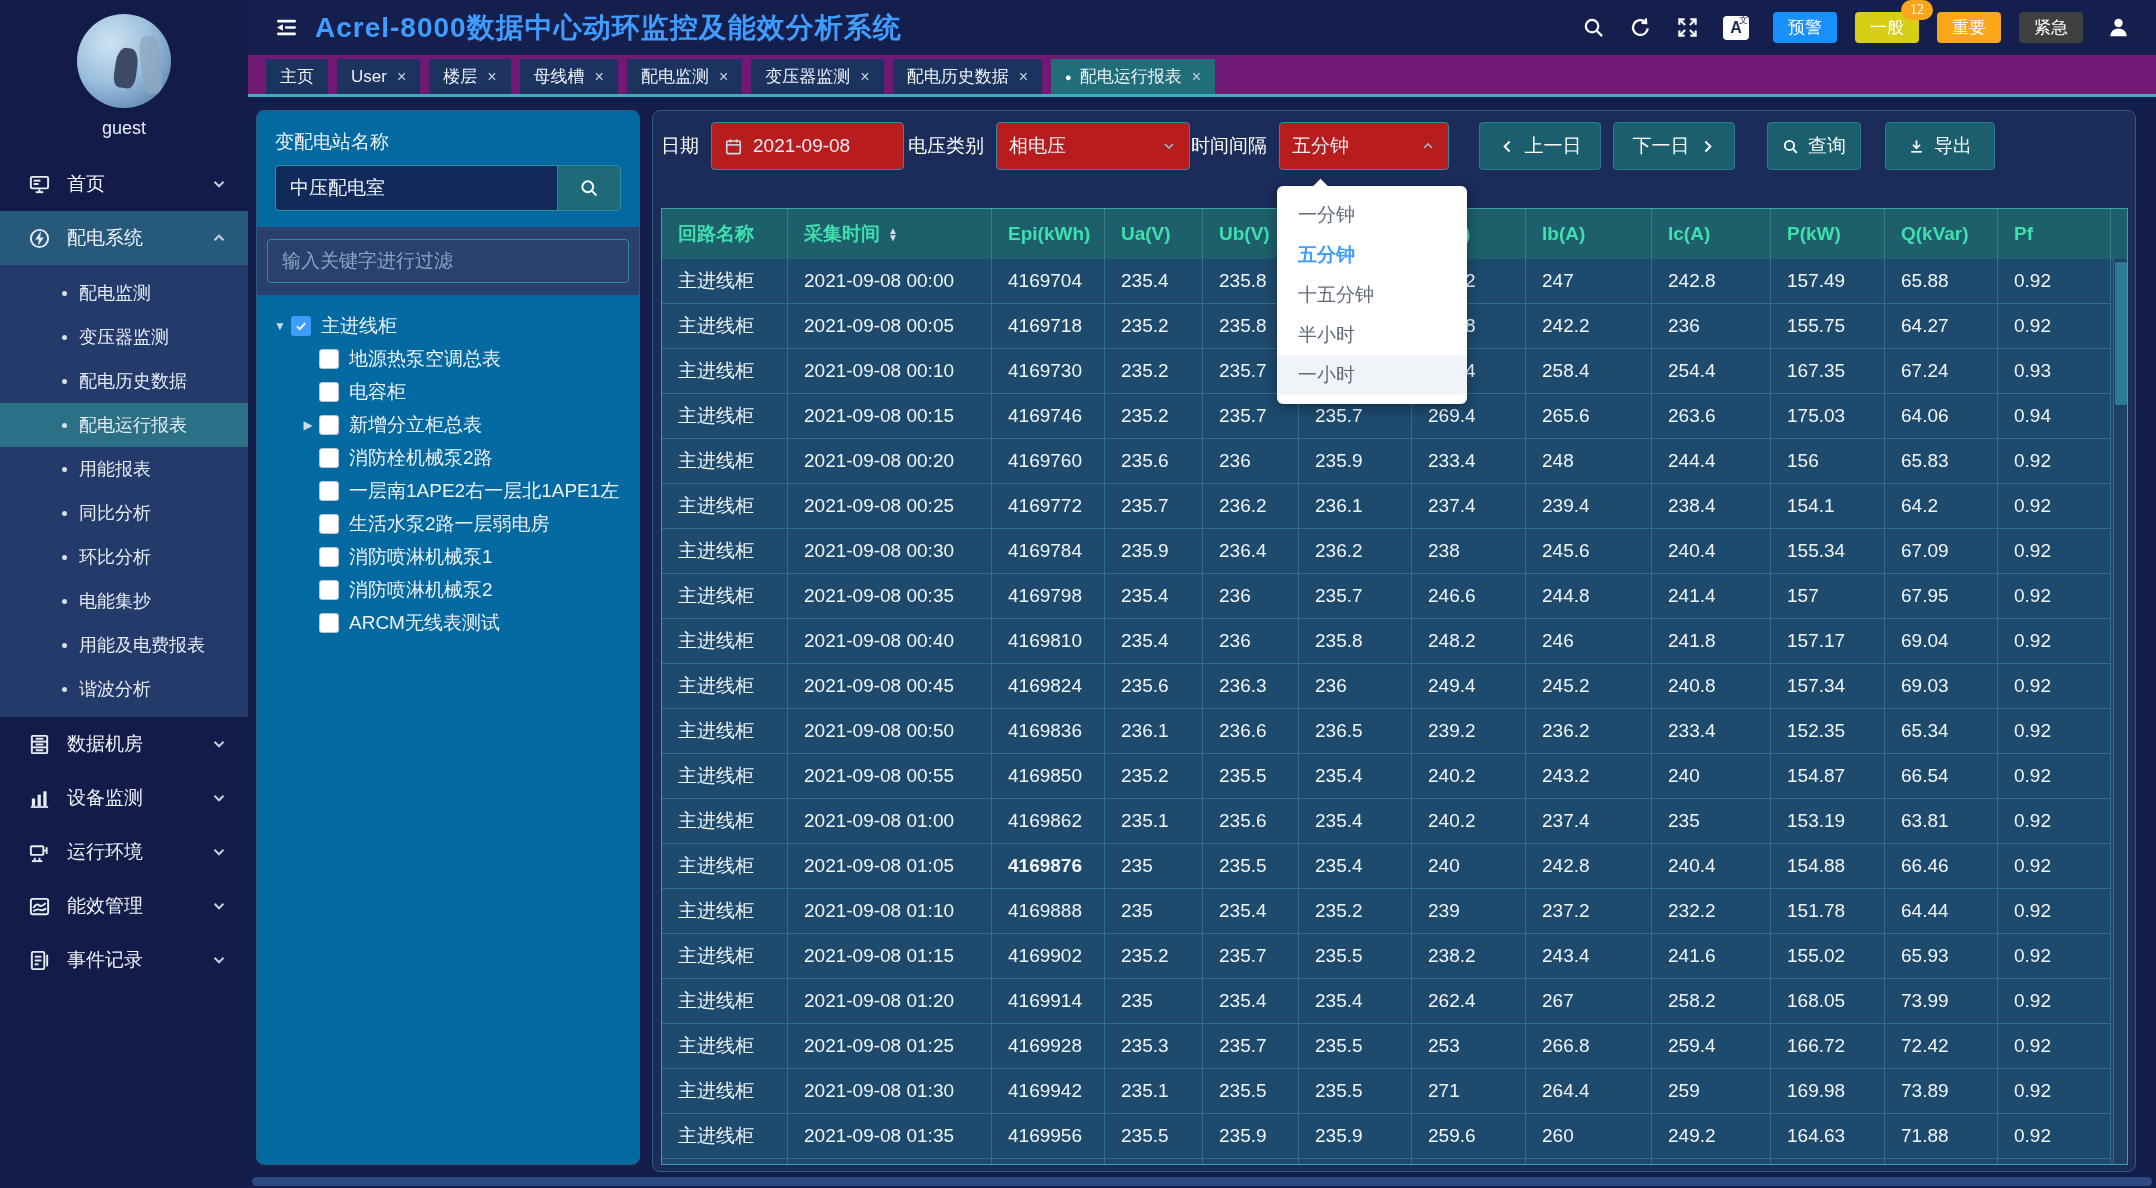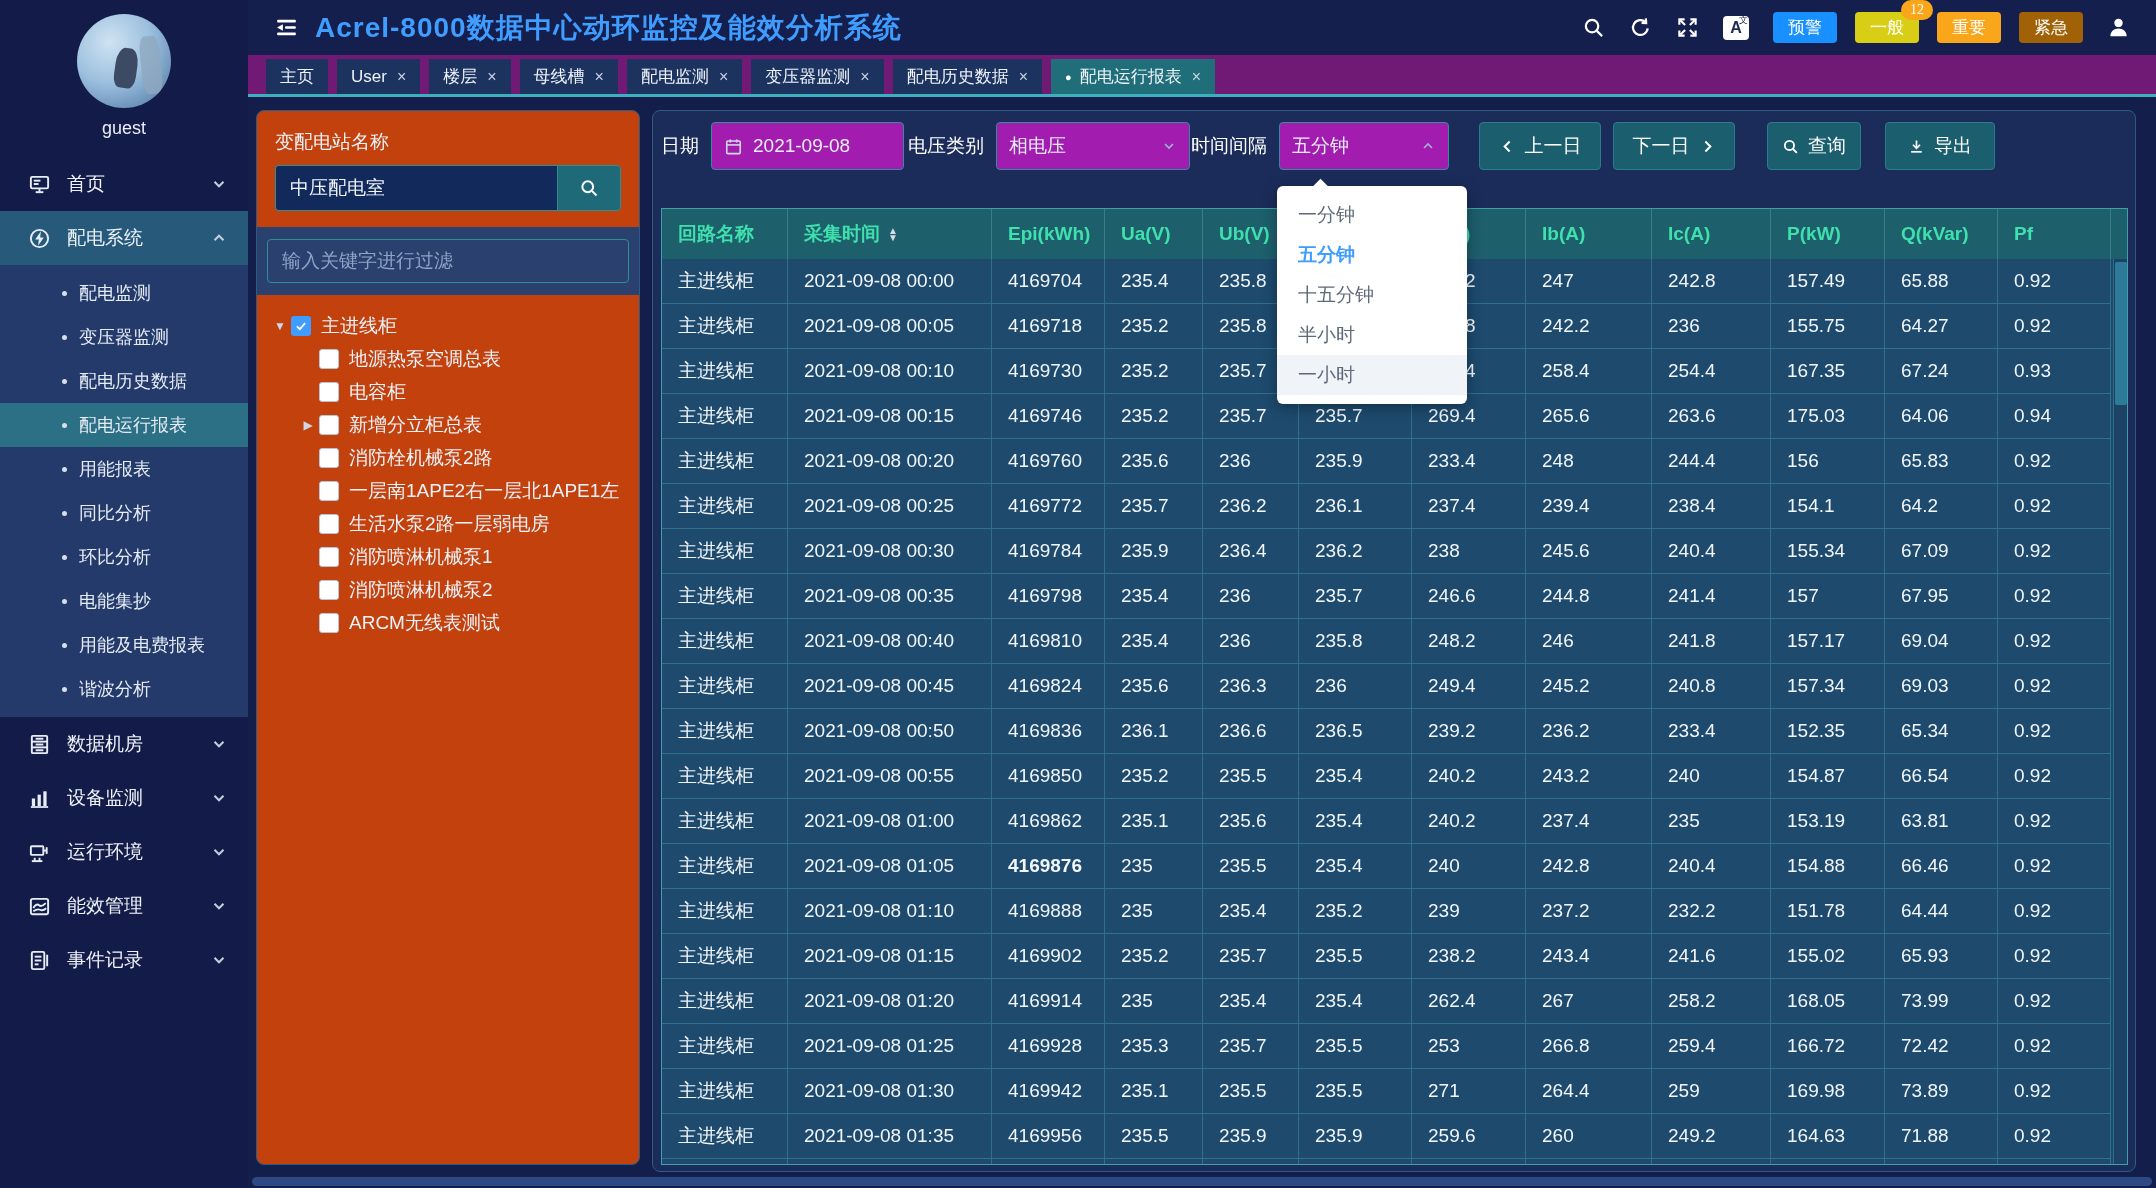--- a/index.html
+++ b/index.html
@@ -59,21 +59,21 @@
   .tab .tab-dot { font-size:11px; margin-right:8px; color:#ffffff; }
   .tab .tab-close { margin-left:10px; font-size:16px; color:#c9d3e4; cursor:pointer; }
   .tab.active { background:#1f6e79; }
   .tab-underline { position:absolute; left:0; bottom:0; width:100%; height:3px; background:#3bb0bd; }
 
   
   .content { position:absolute; left:248px; top:97px; width:1908px; height:1091px; background:#141e4b; }
 
   
   .tree-panel { position:absolute; left:8px; top:13px; width:384px; height:1055px;
-    background:#c2410c; border:1px solid #2b5d84; border-radius:8px; overflow:hidden; }
+    background:#0369a1; border:1px solid #2b5d84; border-radius:8px; overflow:hidden; }
   .tp-label { margin:18px 0 10px 18px; font-size:19px; color:#eef3fa; }
   .station-row { display:flex; margin:0 18px; height:46px; }
   .station-input { flex:1; background:#12295b; border:1px solid #2c8f96; border-right:none;
     border-radius:4px 0 0 4px; color:#f0f5fb; font-size:19px; padding:0 14px; outline:none;
     font-family:"Liberation Sans","DejaVu Sans",sans-serif; }
   .station-search-btn { width:64px; background:#1e6a78; border:1px solid #2c8f96; border-radius:0 4px 4px 0;
     display:flex; align-items:center; justify-content:center; cursor:pointer; }
   .station-search-btn .ico { width:20px; height:20px; color:#fff; }
   .filter-band { margin-top:16px; background:#2a4170; padding:12px 10px; }
   .filter-input { width:100%; height:44px; background:transparent; border:1px solid #2c8f96; border-radius:4px;
@@ -92,21 +92,21 @@
 
   
   .main-panel { position:absolute; left:404px; top:13px; width:1484px; height:1062px;
     background:#1b2c5a; border:1px solid #2b5d84; border-radius:8px; }
   .toolbar { position:absolute; left:0; top:0; width:100%; height:90px; }
   .tgroup { position:absolute; top:11px; height:48px; display:flex; align-items:center; }
   .tgroup .tlabel { font-size:19px; color:#ffffff; margin-right:12px; white-space:nowrap; }
   .grp-date { left:8px; }
   .grp-voltage { left:255px; }
   .grp-interval { left:538px; }
-  .field { height:48px; background:#a21caf; border:1px solid #2e8e9b; border-radius:4px;
+  .field { height:48px; background:#b91c1c; border:1px solid #2e8e9b; border-radius:4px;
     display:flex; align-items:center; padding:0 12px; color:#e9eff7; font-size:19px; cursor:pointer; }
   .field .cal-ico { width:19px; height:19px; color:#cfd9e6; margin-right:10px; }
   .field .chev { width:16px; height:16px; color:#9fb3c8; margin-left:auto; }
   .fld-date { width:193px; }
   .fld-voltage { width:194px; }
   .fld-interval { width:170px; }
   .toolbar-buttons { position:absolute; left:826px; top:11px; display:flex; align-items:center; }
   .tb-btn { height:48px; background:#1b5f6f; border:1px solid #2b7b8a; border-radius:4px; color:#fff;
     font-size:19px; display:flex; align-items:center; justify-content:center; gap:9px; cursor:pointer;
     font-family:"Liberation Sans","DejaVu Sans",sans-serif; }
@@ -346,21 +346,21 @@
           <line x1="19.5" y1="4.5" x2="14.5" y2="9.5"></line>
           <line x1="4.5" y1="19.5" x2="9.5" y2="14.5"></line>
           <line x1="19.5" y1="19.5" x2="14.5" y2="14.5"></line>
         </svg>
     </span>
     <span class="translate-box">A<span class="zh">文</span></span>
     <div class="alarm-buttons">
         <button class="alarm-btn" style="background: rgb(24, 144, 255);">预警</button>
         <button class="alarm-btn" style="background: rgb(217, 206, 22);">一般<span class="alarm-badge">12</span></button>
         <button class="alarm-btn" style="background: rgb(249, 166, 26);">重要</button>
-        <button class="alarm-btn" style="background: #a16207;">紧急</button>
+        <button class="alarm-btn" style="background: #404040;">紧急</button>
       </div>
     <span class="ico top-ico">
       <svg viewBox="0 0 24 24" fill="currentColor">
           <circle cx="12" cy="7.2" r="4.4"></circle>
           <path d="M3.5 21c0-4.8 3.8-8 8.5-8s8.5 3.2 8.5 8z"></path>
         </svg>
     </span>
   </div>
 </header>
 

